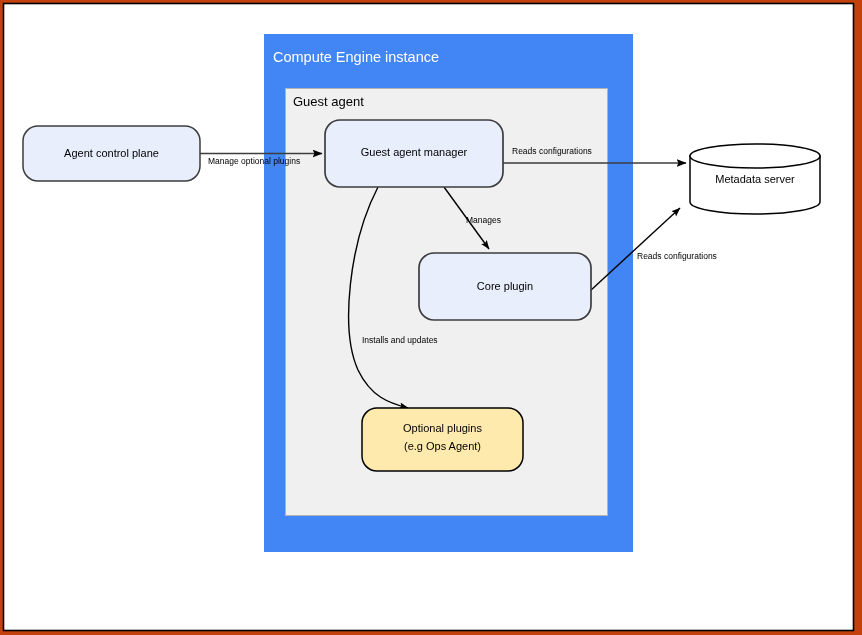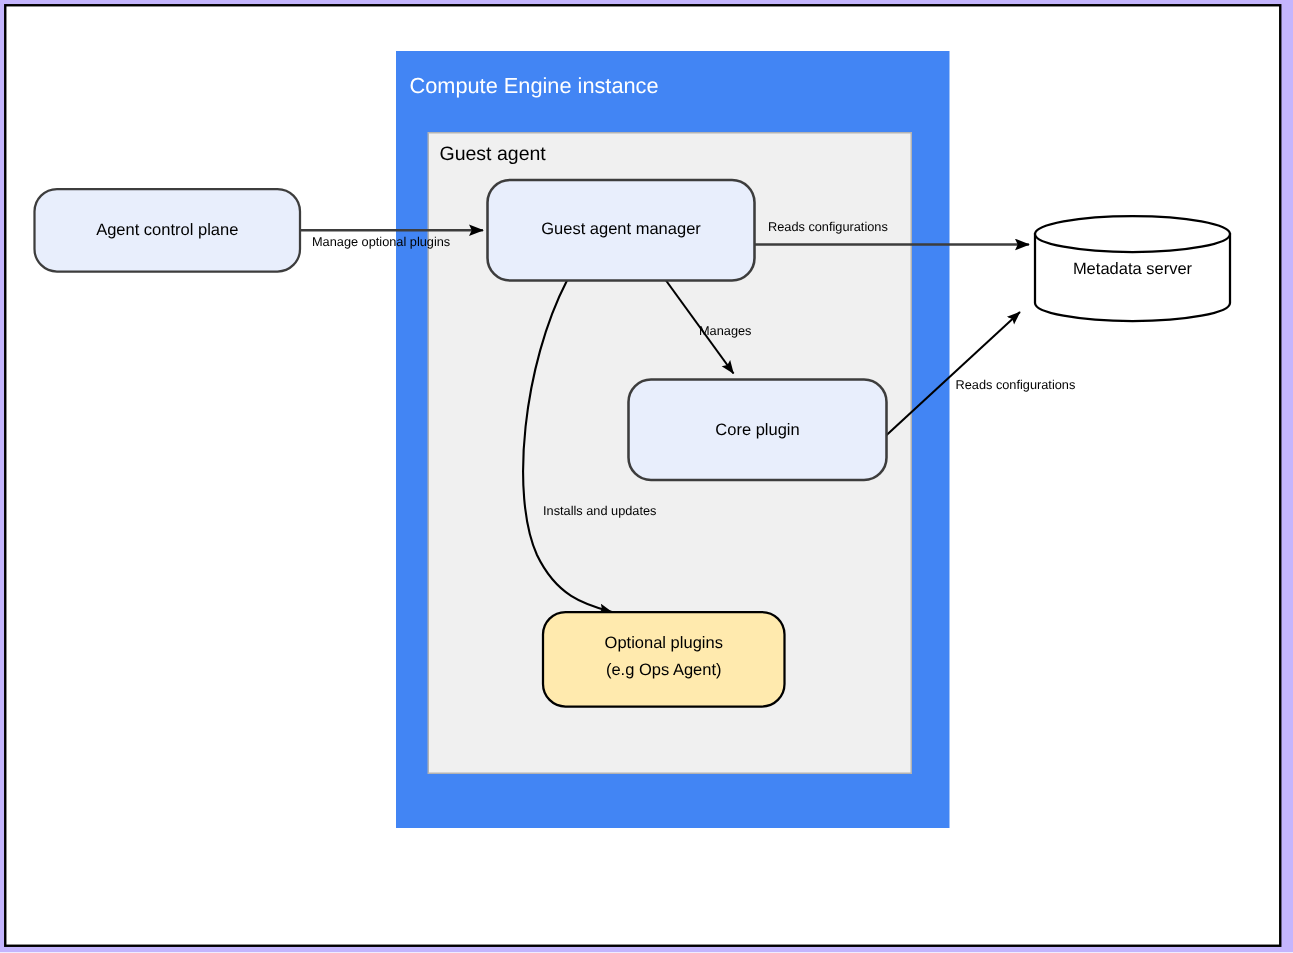--- a/index.html
+++ b/index.html
@@ -7,21 +7,21 @@
     padding: 0;
     background: #ffffff;
   }
   body {
     font-family: "Liberation Sans", sans-serif;
   }
   #canvas {
     position: relative;
     width: 862px;
     height: 635px;
-    background: #c4b5fd;
+    background: #c2410c;
     overflow: hidden;
   }
   #diagram-svg {
     position: absolute;
     left: 0;
     top: 0;
   }
   .node-label {
     font-family: "Liberation Sans", sans-serif;
     font-size: 11px;

